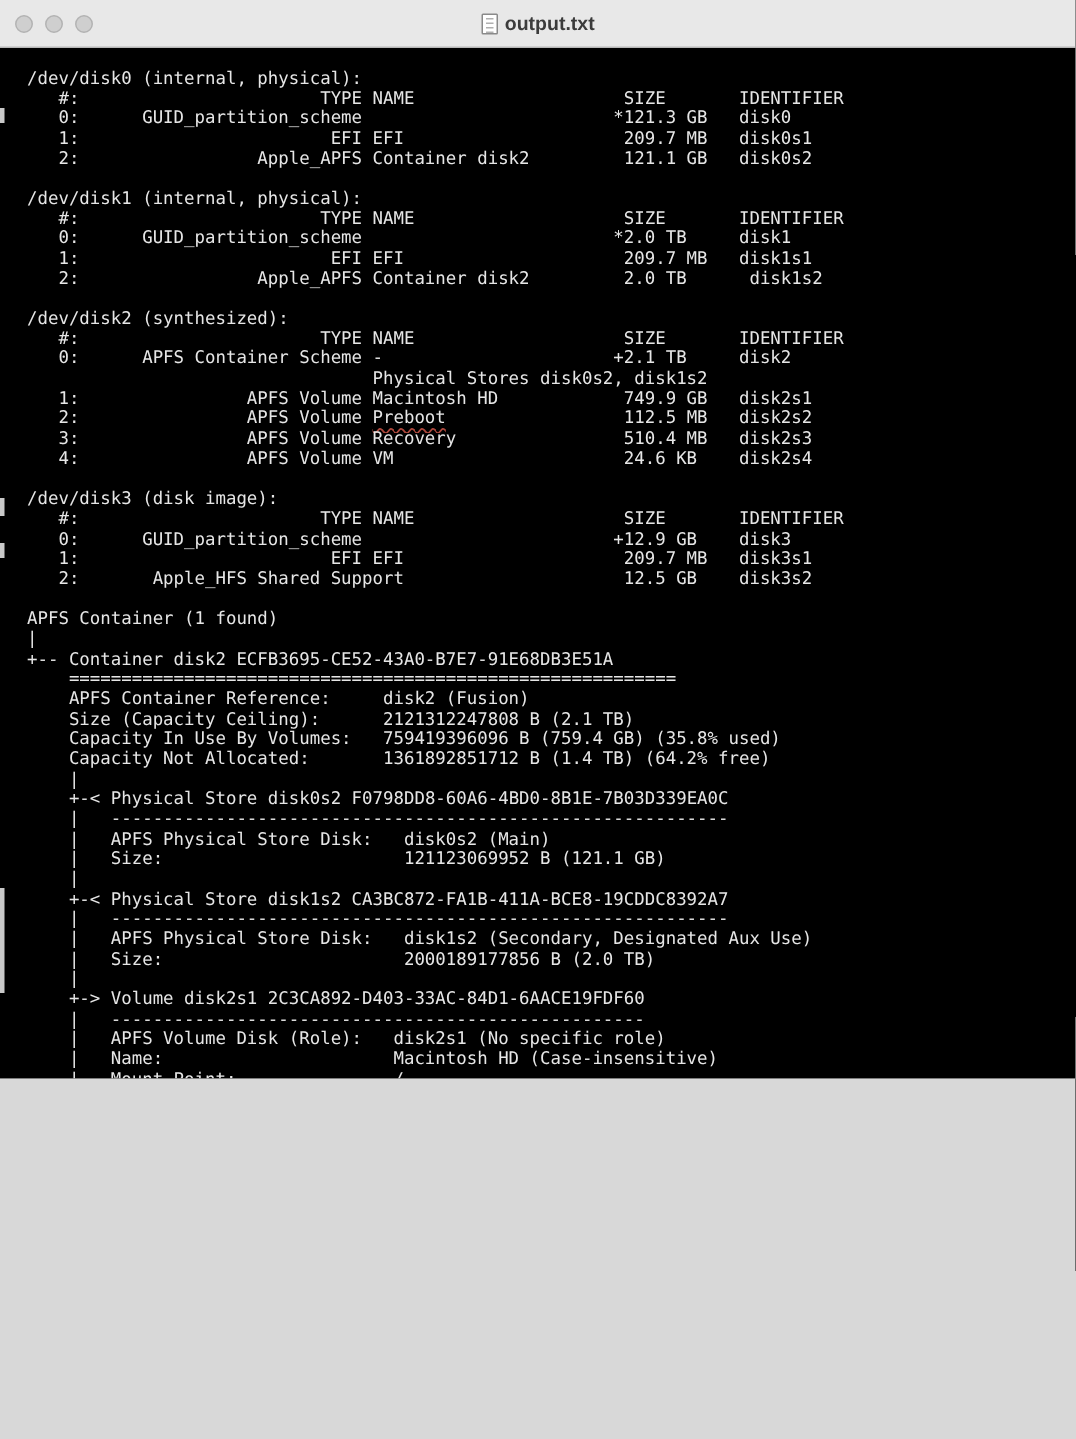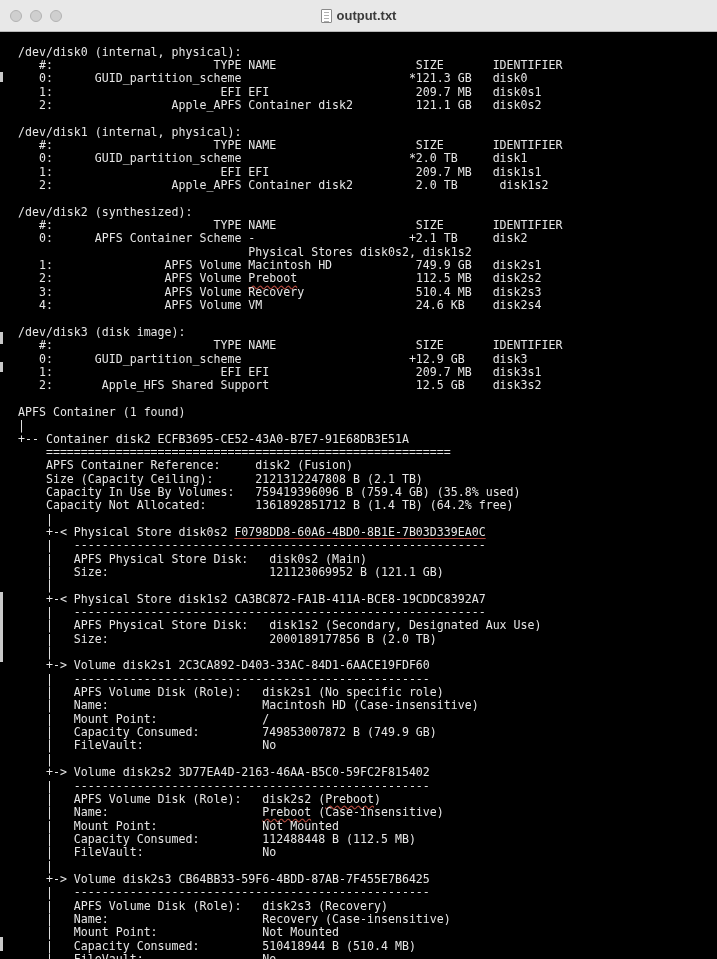--- a/index.html
+++ b/index.html
@@ -4,21 +4,21 @@
 <style>
   * { box-sizing: border-box; }
   html, body {
     margin: 0;
     padding: 0;
     background: #d8d8d8;
     font-family: "DejaVu Sans Mono", monospace;
   }
   #app {
     width: 717px;
-    height: 959px;
+    height: 719px;
     position: relative;
     overflow: hidden;
     background: #1c1c1c;
   }
   
   .titlebar {
     height: 32px;
     background: #e8e8e8;
     border-bottom: 1px solid #b7b7b7;
     display: flex;
@@ -78,21 +78,20 @@
   .term {
     padding: 2px 0 0 4px;
     color: #e6e6e6;
     font-family: "DejaVu Sans Mono", monospace;
     font-size: 11.6px;
     line-height: 13.35px;
     white-space: pre;
     letter-spacing: 0px;
   }
   .term .u {
-    text-decoration: underline;
     text-decoration-color: #b0483d;
     text-decoration-style: solid;
     text-decoration-thickness: 1px;
     text-underline-offset: 2px;
   }
   .term .uw {
     text-decoration: underline wavy #b0483d;
     text-underline-offset: 2px;
     margin-top: 43px;
   }

